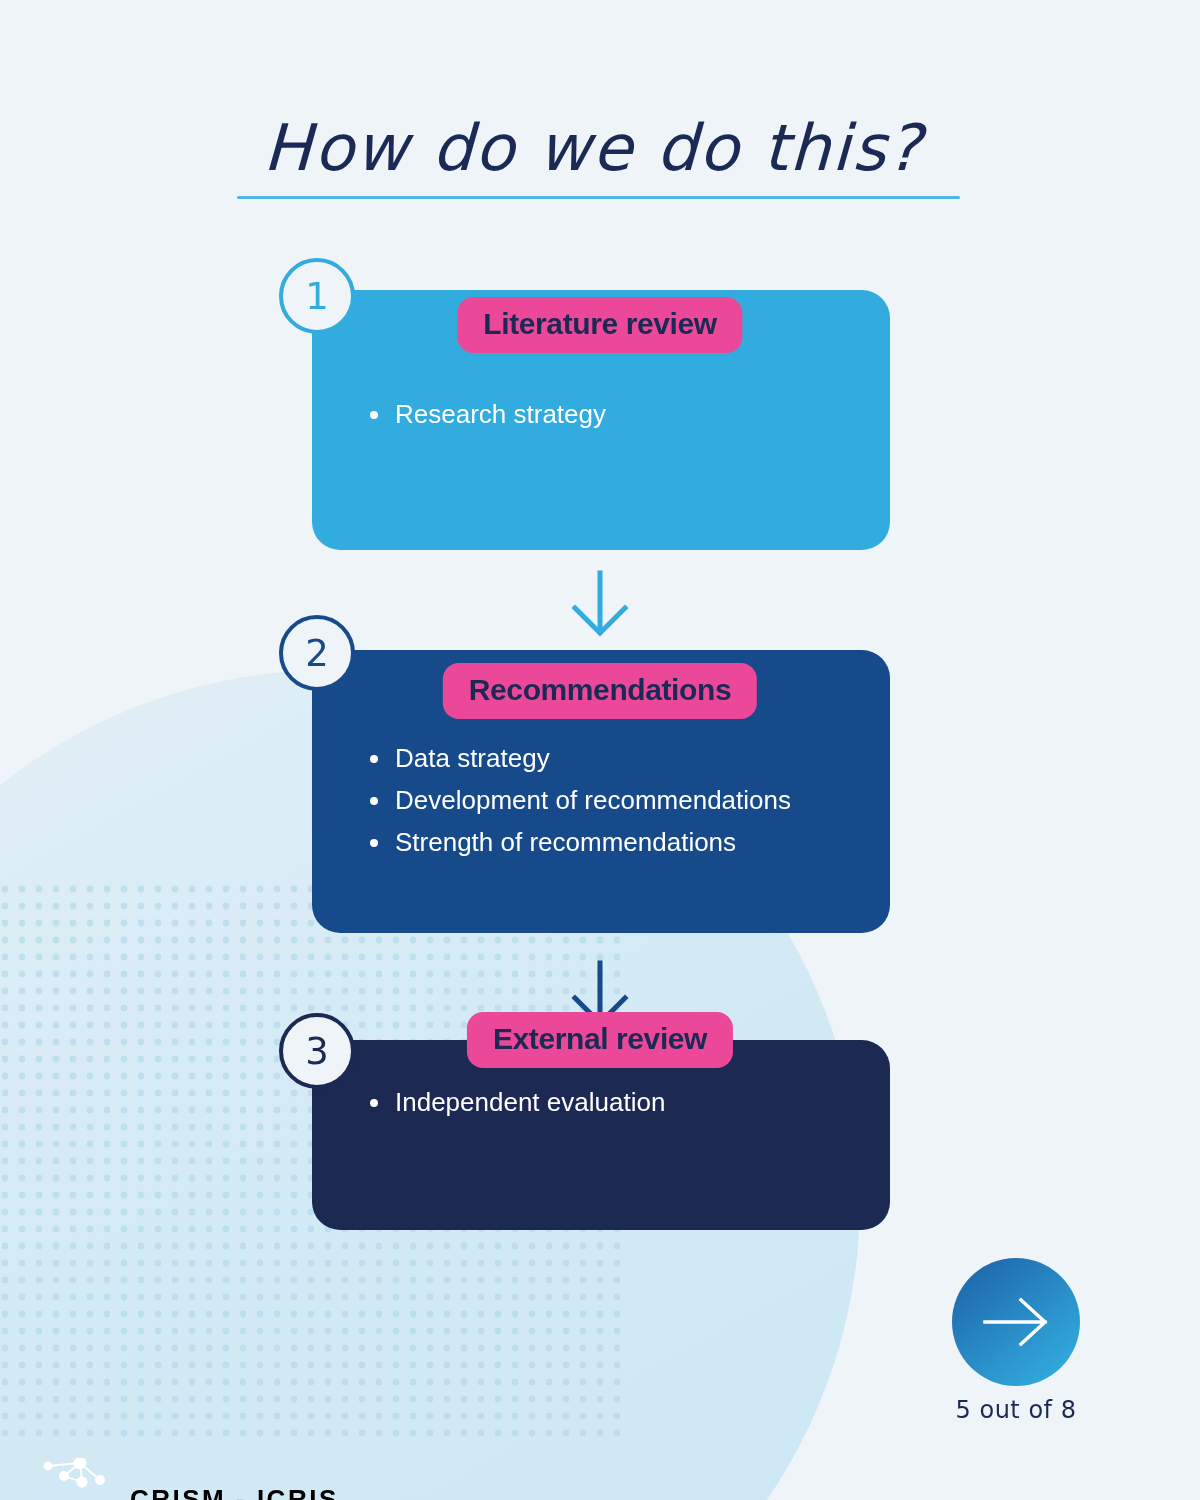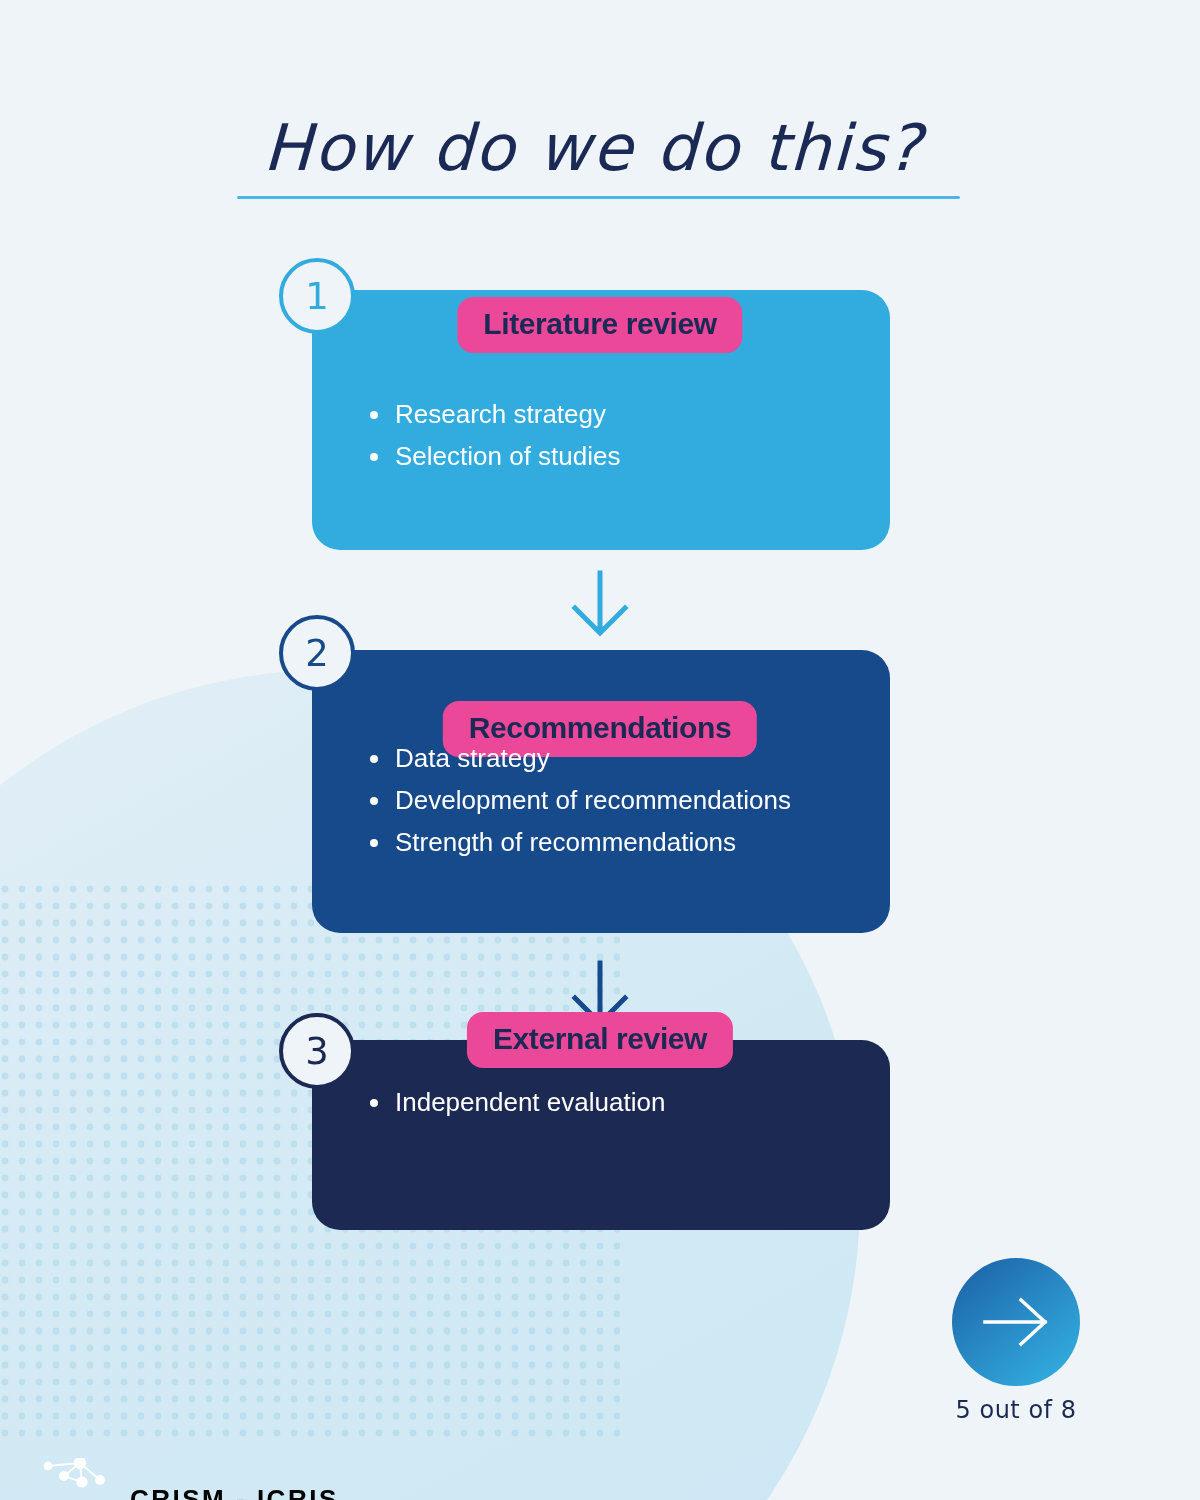--- a/index.html
+++ b/index.html
@@ -101,21 +101,21 @@
     font-size: 30px;
     font-weight: bold;
     letter-spacing: -0.4px;
     border-radius: 16px;
     padding: 10px 26px 12px 26px;
     white-space: nowrap;
     transform: translateX(-50%);
     left: 600px;
   }
   .step-1 .step-label { top: 297px; }
-  .step-2 .step-label { top: 701px; }
+  .step-2 .step-label { top: 663px; }
   .step-3 .step-label { top: 1012px; }
 
   .bullet-list {
     position: absolute;
     left: 360px;
     list-style: none;
     margin: 0;
     padding: 0;
     color: #ffffff;
     font-size: 26px;
@@ -226,21 +226,20 @@
 </div>
 
 <div id="flow">
 
   <div class="step step-1">
     <div class="step-card"></div>
     <div class="step-num">1</div>
     <div class="step-label">Literature review</div>
     <ul class="bullet-list">
       <li>Research strategy</li>
-      <li>Selection of studies</li>
     </ul>
   </div>
 
   <svg class="flow-arrow arrow-1" viewBox="0 0 70 70" xmlns="http://www.w3.org/2000/svg">
     <path d="M35 3 L35 62 M10 38 L35 63 L60 38" fill="none" stroke="#32abdf" stroke-width="5" stroke-linecap="square" stroke-linejoin="miter"></path>
   </svg>
 
   <div class="step step-2">
     <div class="step-card"></div>
     <div class="step-num">2</div>

